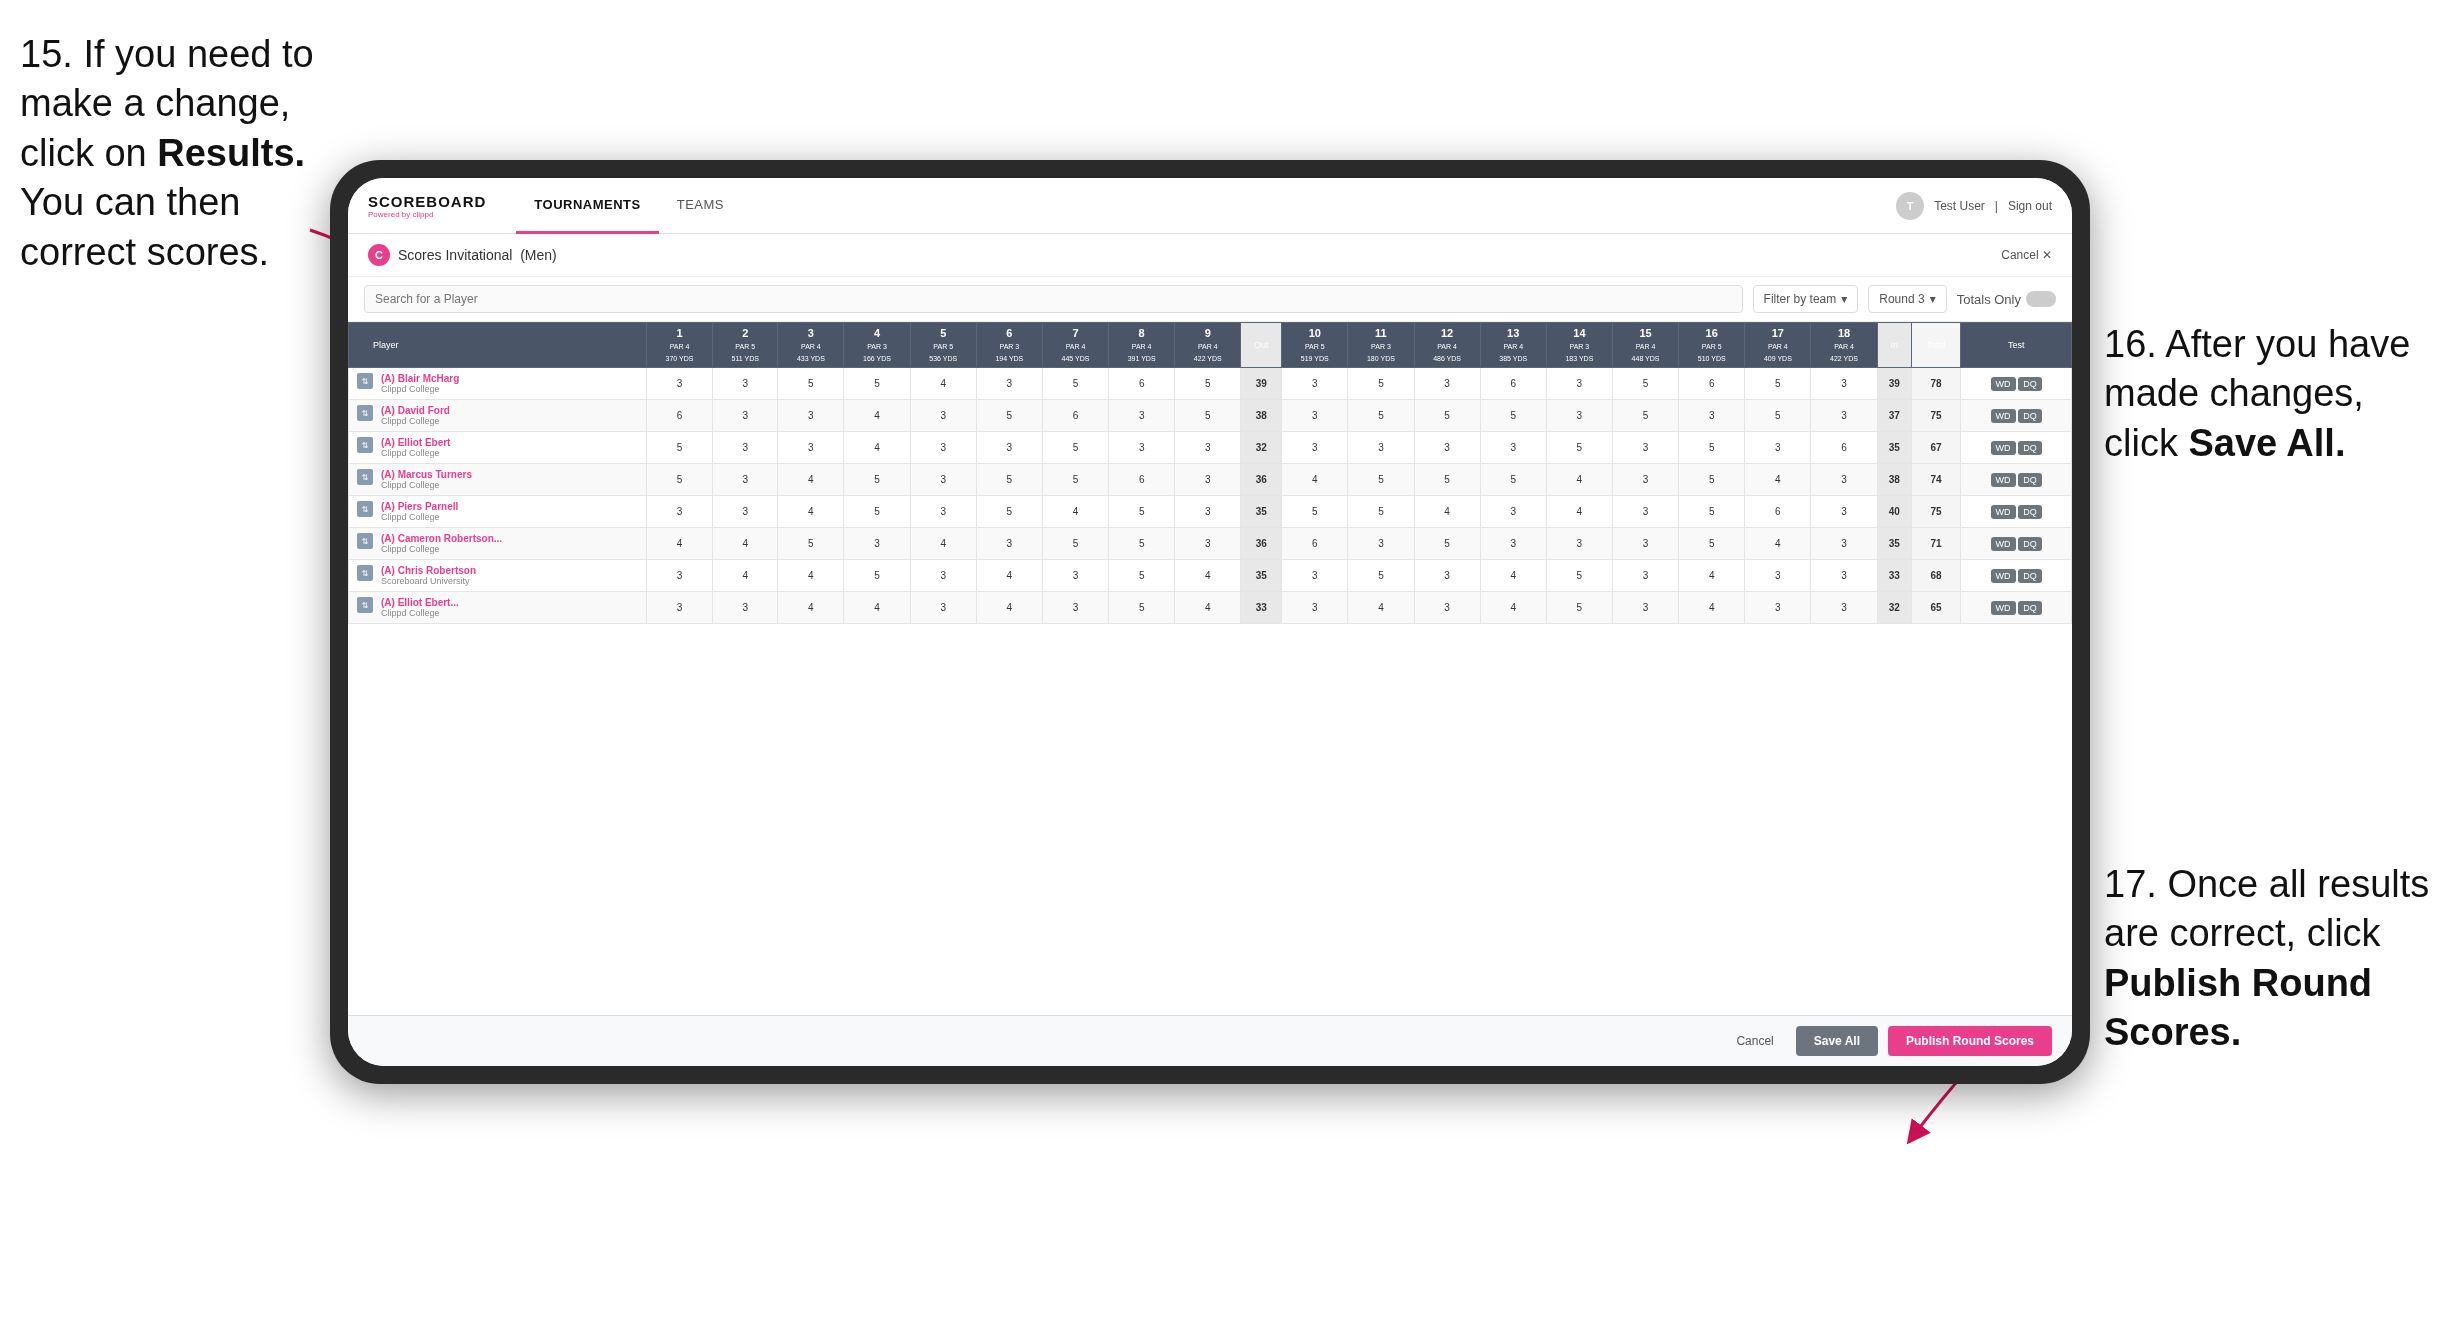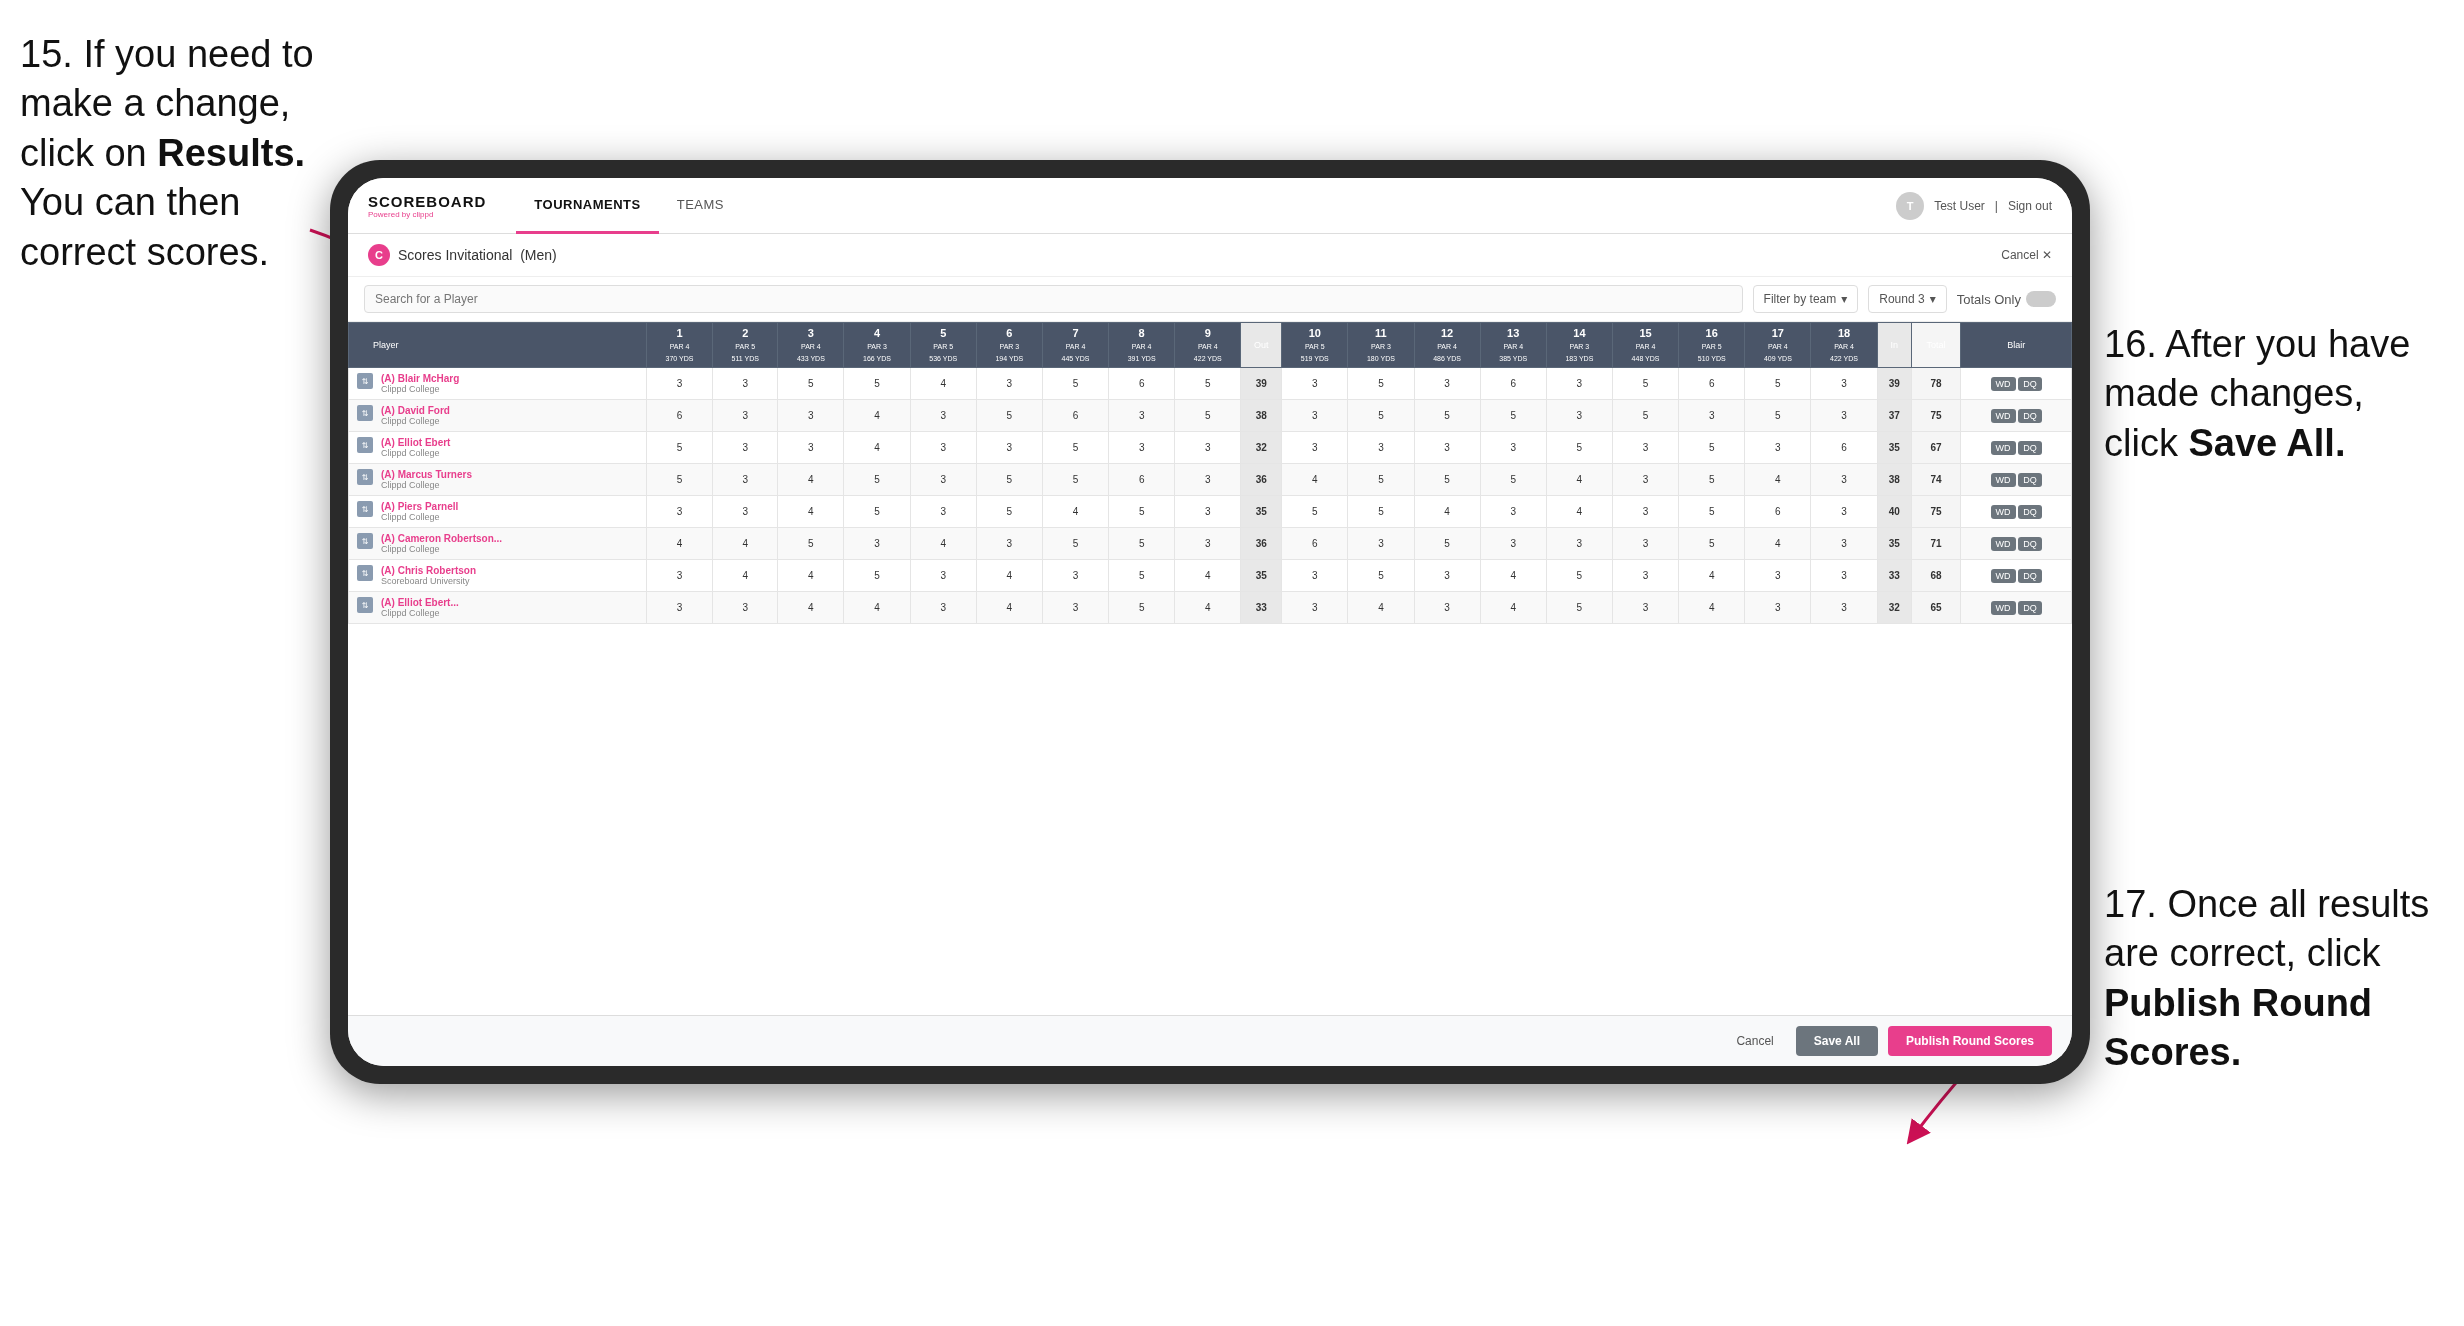--- a/index.html
+++ b/index.html
@@ -31,21 +31,21 @@
       width: 340px;
       font-size: 38px;
       line-height: 1.3;
       color: #111;
     }
 
     
     .instruction-right-bottom {
       position: absolute;
       right: 20px;
-      top: 880px;
+      top: 860px;
       width: 340px;
       font-size: 38px;
       line-height: 1.3;
       color: #111;
     }
 
     
     .tablet-frame {
       position: absolute;
       left: 330px;
@@ -528,21 +528,21 @@
             <th class="hole-num">11<br><span style="font-size:7px;font-weight:normal;">PAR 3</span><br><span style="font-size:7px;font-weight:normal;">180 YDS</span></th>
             <th class="hole-num">12<br><span style="font-size:7px;font-weight:normal;">PAR 4</span><br><span style="font-size:7px;font-weight:normal;">486 YDS</span></th>
             <th class="hole-num">13<br><span style="font-size:7px;font-weight:normal;">PAR 4</span><br><span style="font-size:7px;font-weight:normal;">385 YDS</span></th>
             <th class="hole-num">14<br><span style="font-size:7px;font-weight:normal;">PAR 3</span><br><span style="font-size:7px;font-weight:normal;">183 YDS</span></th>
             <th class="hole-num">15<br><span style="font-size:7px;font-weight:normal;">PAR 4</span><br><span style="font-size:7px;font-weight:normal;">448 YDS</span></th>
             <th class="hole-num">16<br><span style="font-size:7px;font-weight:normal;">PAR 5</span><br><span style="font-size:7px;font-weight:normal;">510 YDS</span></th>
             <th class="hole-num">17<br><span style="font-size:7px;font-weight:normal;">PAR 4</span><br><span style="font-size:7px;font-weight:normal;">409 YDS</span></th>
             <th class="hole-num">18<br><span style="font-size:7px;font-weight:normal;">PAR 4</span><br><span style="font-size:7px;font-weight:normal;">422 YDS</span></th>
             <th class="out-in-col">In</th>
             <th class="total-col">Total</th>
-            <th>Blair</th>
+            <th>Test</th>
           </tr>
         </thead>
         <tbody id="score-table-body">
         <tr>
               <td class="player-info">
       <div style="display:flex;align-items:flex-start;gap:4px;">
         <span class="score-sort-icon">⇅</span>
         <div>
           <div class="player-name"><a href="#">(A) Blair McHarg</a></div>
           <div class="player-school">Clippd College</div>

